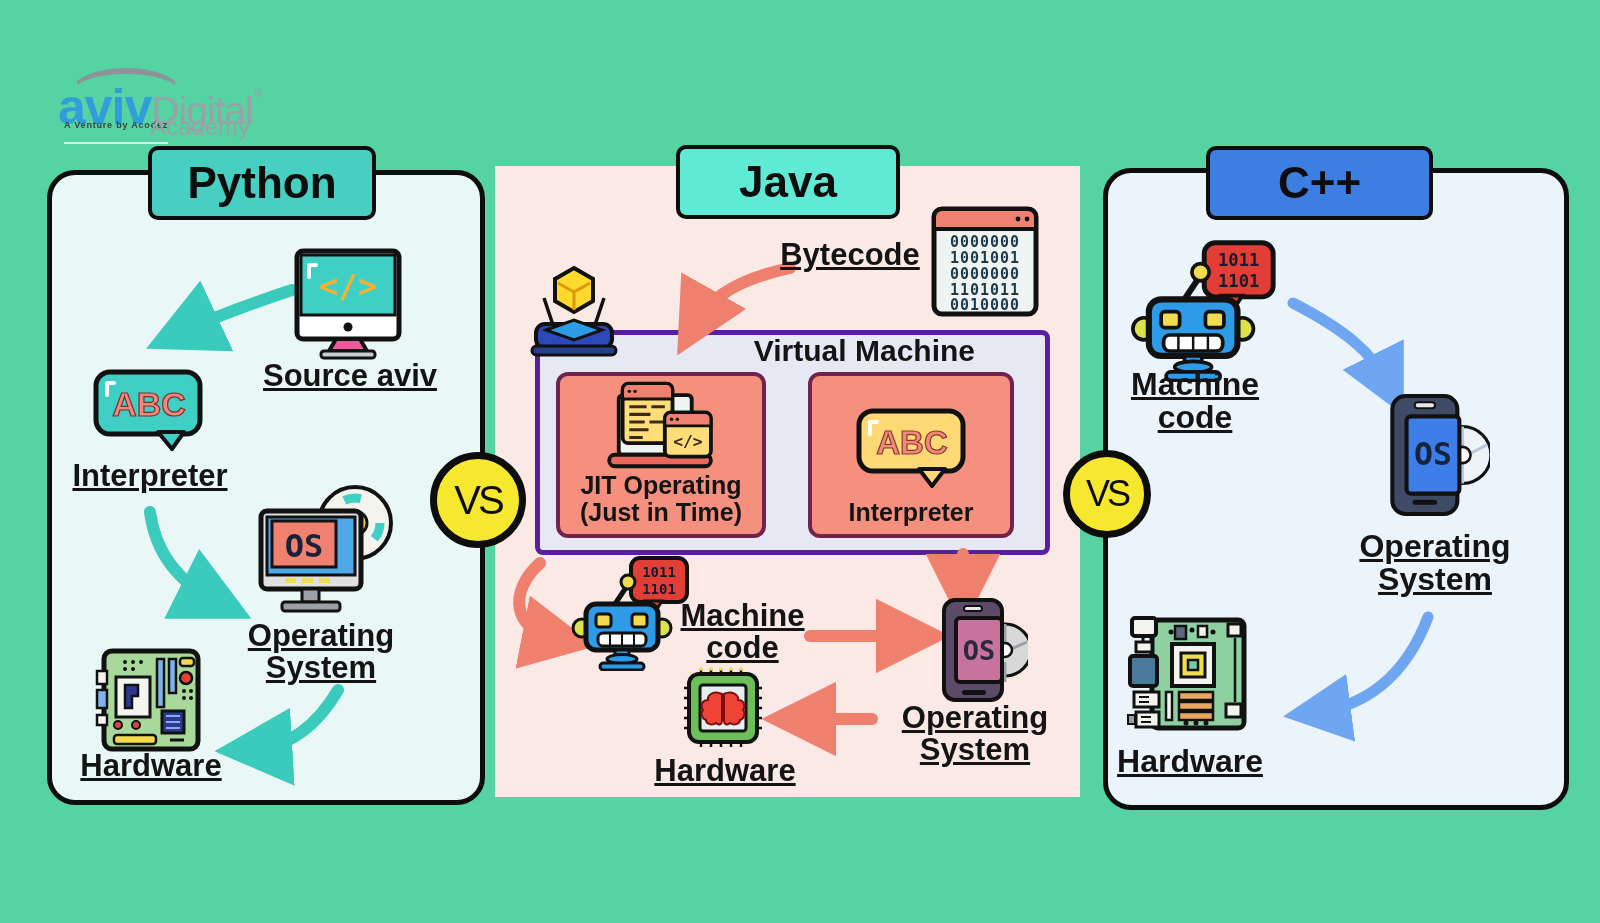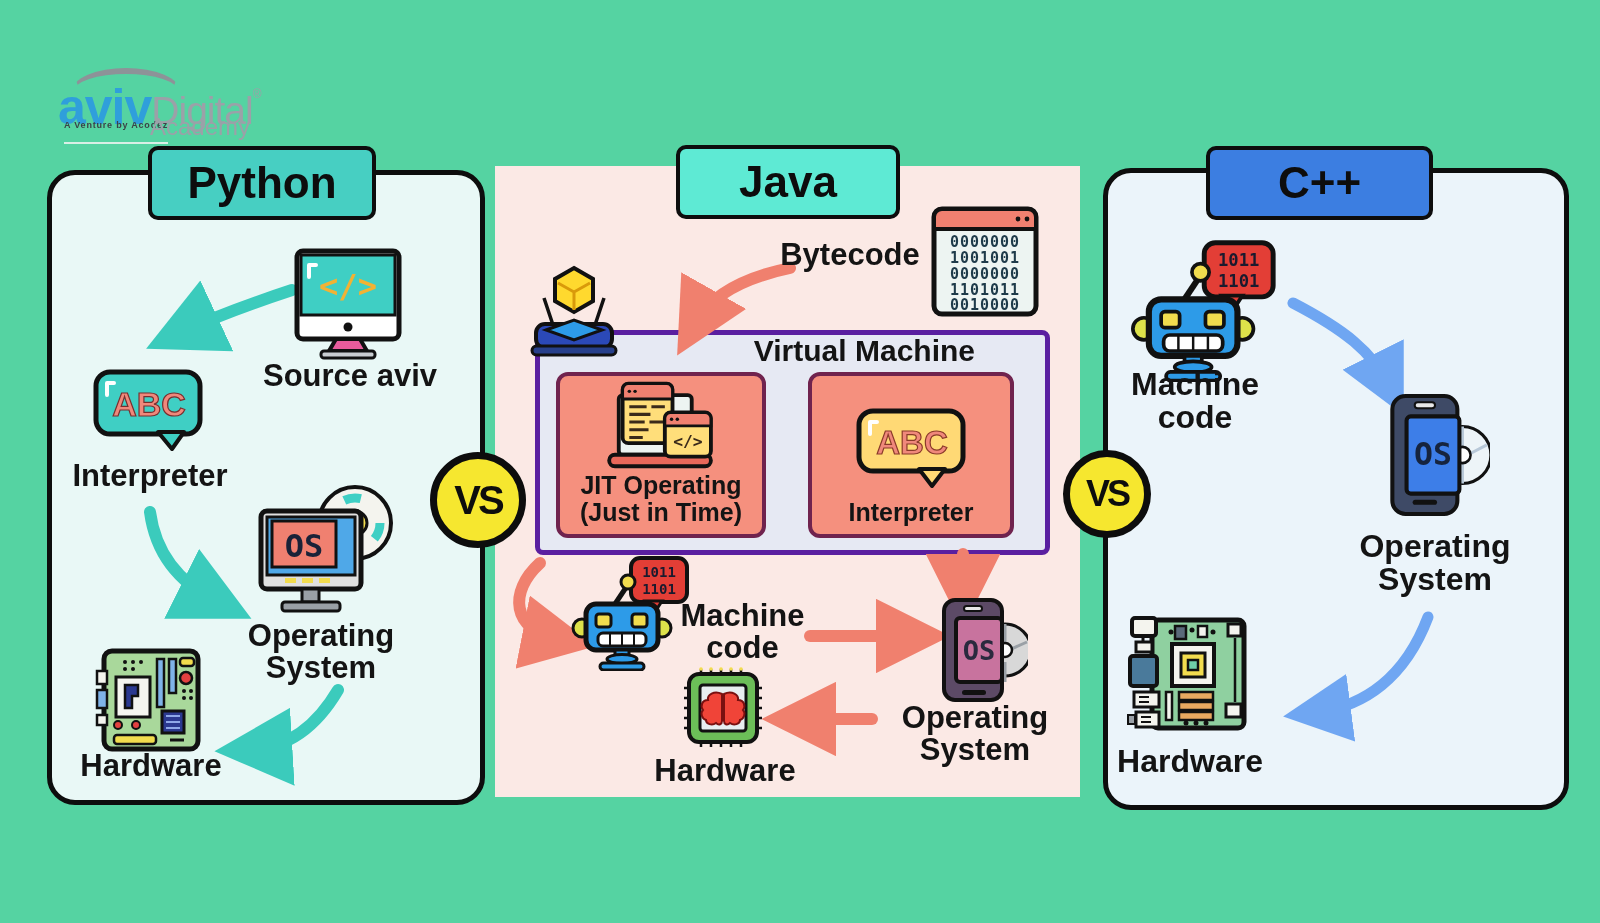--- a/index.html
+++ b/index.html
@@ -23,25 +23,25 @@
   .panel-python{left:47px;top:170px;width:428px;height:625px;background:#E9F8F6;border:5px solid #0d0d0d;}
   .panel-java{left:495px;top:166px;width:585px;height:631px;background:#FBE9E5;border-radius:0;}
   .panel-cpp{left:1103px;top:168px;width:456px;height:632px;background:#EBF4FA;border:5px solid #0d0d0d;}
   .head{position:absolute;display:flex;align-items:center;justify-content:center;
         border:4px solid #0d0d0d;border-radius:10px;font-weight:800;font-size:44px;color:#0d0d0d;z-index:6;}
   .head-python{left:148px;top:146px;width:220px;height:66px;background:#47CFC2;}
   .head-java{left:676px;top:145px;width:216px;height:66px;background:#5eead4;}
   .head-cpp{left:1206px;top:146px;width:219px;height:66px;background:#3C7EE1;}
   
   .vs{position:absolute;border-radius:50%;background:#F6E72F;border:7px solid #0d0d0d;z-index:7;
-      display:flex;align-items:center;justify-content:center;font-weight:700;color:#0d0d0d;}
+      display:flex;align-items:center;justify-content:center;font-weight:400;color:#0d0d0d;}
   .vs1{left:430px;top:452px;width:82px;height:82px;font-size:40px;letter-spacing:-3px;}
   .vs2{left:1063px;top:450px;width:74px;height:74px;font-size:36px;letter-spacing:-3px;}
   
-  .lbl{position:absolute;text-align:center;font-weight:600;color:#141414;line-height:1.04;z-index:5;}
+  .lbl{position:absolute;text-align:center;font-weight:600;color:#141414;line-height:1.04;z-index:5;text-decoration:underline;}
   
   .vmbox{position:absolute;left:535px;top:330px;width:505px;height:215px;background:#E6E9F3;
          border:5px solid #5A1FA0;border-radius:8px;z-index:3;}
   .vm-title{position:absolute;left:555px;top:334px;width:420px;text-align:right;font-weight:600;
             font-size:30px;z-index:4;}
   .vm-inner{position:absolute;background:#F5907E;border:4px solid #70234E;border-radius:12px;z-index:4;
             display:flex;flex-direction:column;align-items:center;justify-content:flex-end;
             font-weight:700;font-size:25px;line-height:1.08;text-align:center;padding-bottom:8px;box-sizing:border-box;}
   .vm-jit{left:556px;top:372px;width:210px;height:166px;}
   .vm-int{left:808px;top:372px;width:206px;height:166px;}

